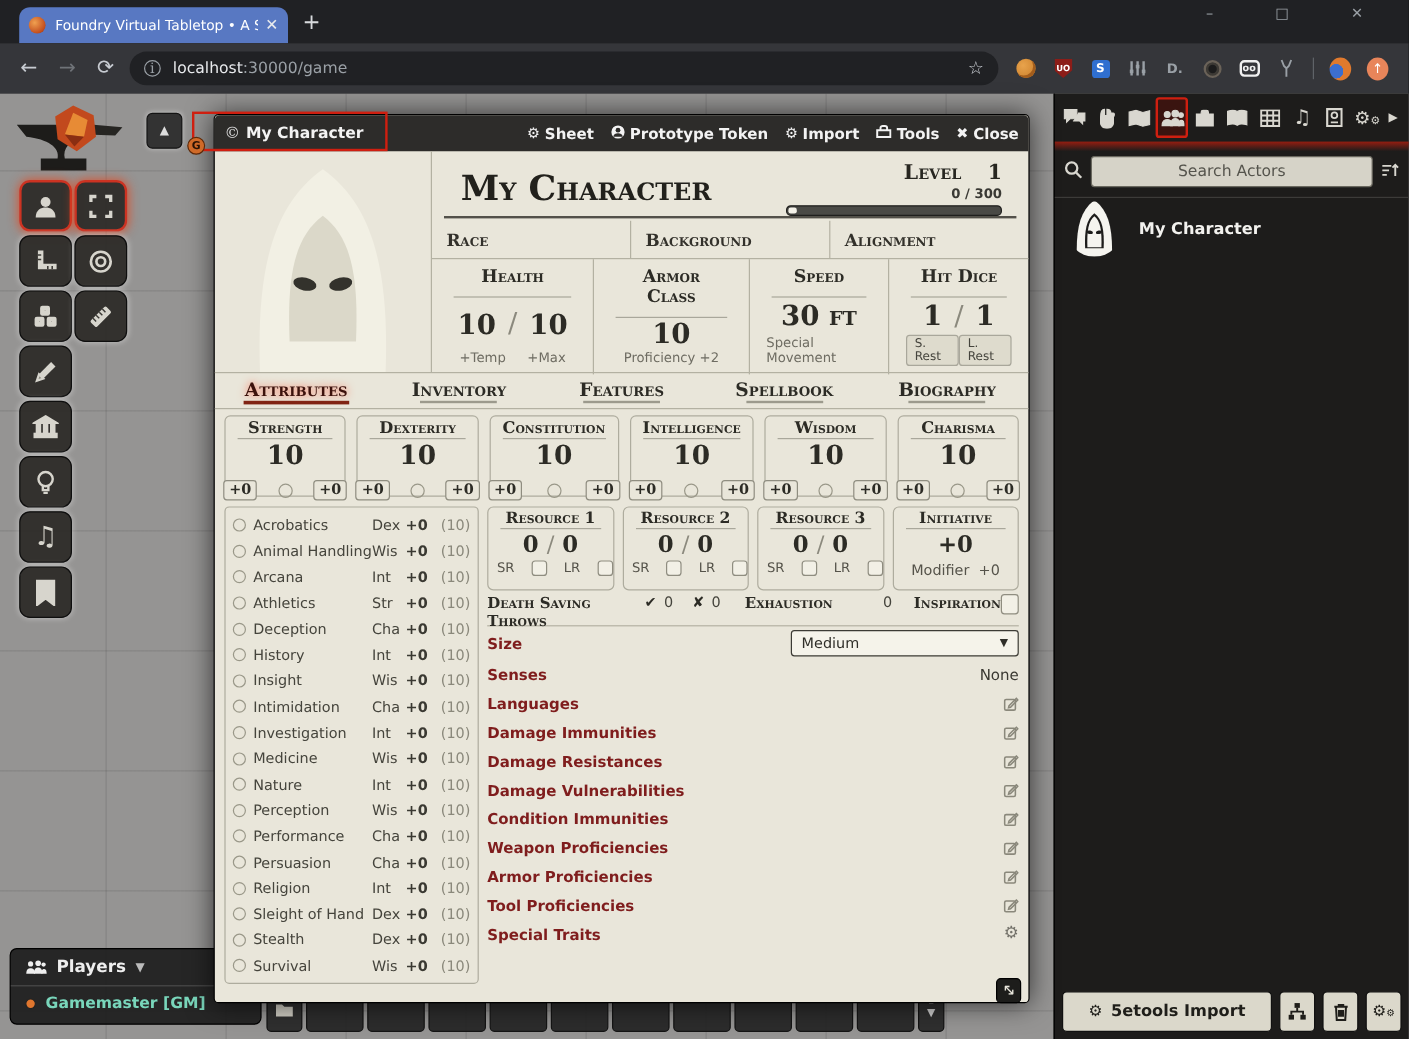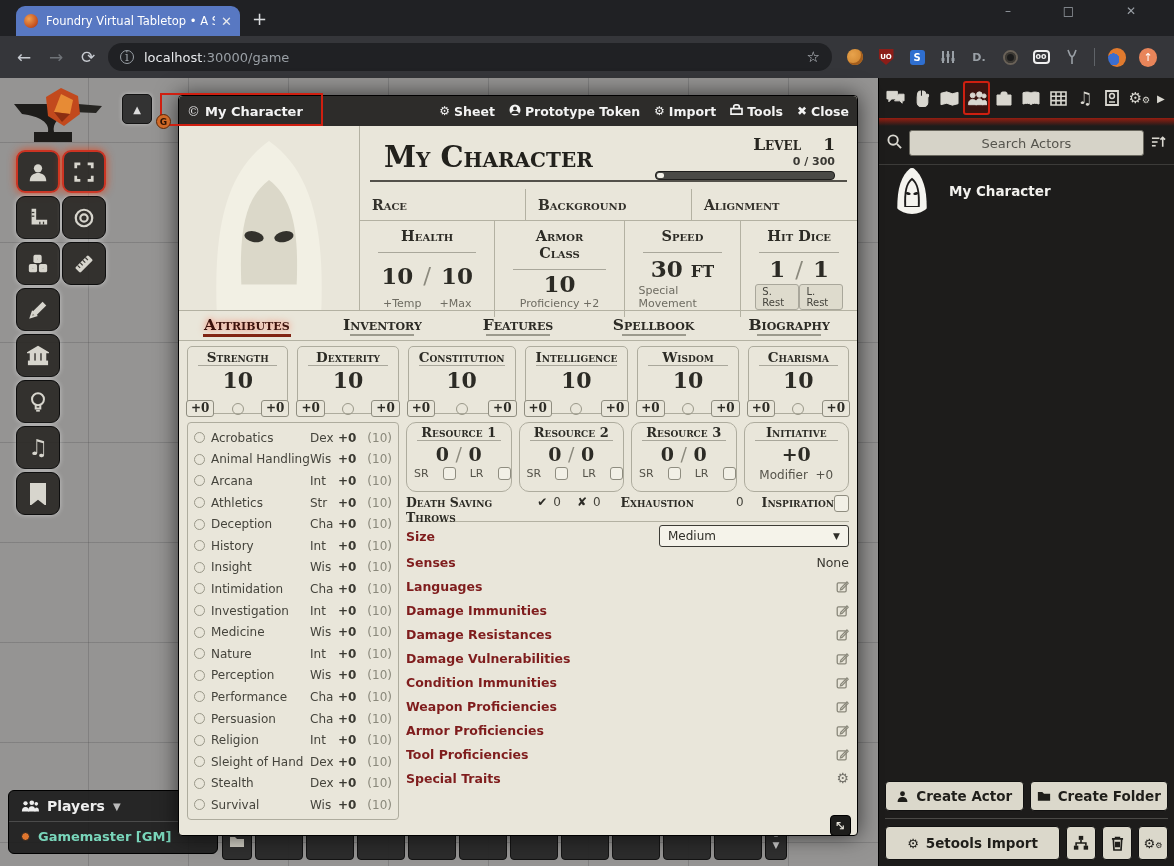--- a/index.html
+++ b/index.html
@@ -111,21 +111,21 @@
   .head-right { flex:1; display:flex; flex-direction:column; }
   .name-row { display:flex; padding:8px 12px 0 14px; height:73px; border-bottom:2px solid #53514a; margin:0 10px 0 10px; }
   .char-name { font-family:"DejaVu Serif",serif; font-variant:small-caps; font-weight:bold; font-size:29px;
       color:#22211c; align-self:center; flex:1; }
   .level-block { width:190px; text-align:right; }
   .level-line { font-family:"DejaVu Serif",serif; font-variant:small-caps; font-weight:bold; font-size:17px; }
   .level-line .lv { display:inline-block; margin-left:22px; }
   .xp-line { font-size:11px; font-weight:bold; color:#3a3934; margin-top:1px; }
   .xp-bar { margin-top:3px; width:180px; height:9px; background:#4a4a46; border:1px solid #1f1f1d; border-radius:4px; position:relative; margin-left:auto; }
   .xp-fill { position:absolute; left:1px; top:1px; width:7px; height:5px; background:#f4f2e9; border-radius:2px; }
-  .fields-row { display:flex; height:38px; margin-top:7px;align-items:flex-end; }
+  .fields-row { display:flex; height:38px; margin-top:2px;align-items:flex-end; }
   .field { flex:1; border-right:1px solid #b3b1a2; padding:6px 12px; }
   .field:last-child { border-right:none; }
   .field-label { font-family:"DejaVu Serif",serif; font-variant:small-caps; font-weight:bold; font-size:14px; color:#33312b; }
   .stats-row { display:flex; flex:1; border-top:1px solid #b3b1a2; }
   .stat { flex:1; border-right:1px solid #b3b1a2; display:flex; flex-direction:column; padding:6px 6px 5px; }
   .stat:last-child { border-right:none; }
   .stat-label { font-family:"DejaVu Serif",serif; font-variant:small-caps; font-weight:bold; font-size:14.5px;
       text-align:center; border-bottom:1px solid #a9a79b; margin:0 12px; padding-bottom:8px; color:#2c2b25; }
   .stat-value { font-family:"DejaVu Serif",serif; font-weight:bold; font-size:23px; text-align:center; flex:1;
       display:flex; align-items:center; justify-content:center; gap:10px; color:#2c2b25; }
@@ -158,21 +158,21 @@
   .skills-box { flex:0 0 212px; border:1px solid #aeac9e; border-radius:4px; padding:4px 6px; height:398px; }
   .skill-row { display:flex; align-items:center; height:21.6px; font-size:12px; color:#45443c; }
   .skill-row .radio { width:11px; height:11px; margin-right:6px; flex:0 0 11px; }
   .skill-name { flex:1; }
   .skill-ab { width:28px; }
   .skill-mod { width:26px; font-weight:bold; color:#3a3932; }
   .skill-pass { width:28px; text-align:right; color:#8a887b; }
 
   .right-col { flex:1; }
   .res-row { display:flex; gap:7px; height:70px; }
-  .res-box { flex:1; border:1px solid #aeac9e; border-radius:10px; padding-top:2px; }
+  .res-box { flex:1; border:1px solid #aeac9e; border-radius:5px; padding-top:2px; }
   .res-label { font-family:"DejaVu Serif",serif; font-variant:small-caps; font-weight:bold; font-size:13px;
       text-align:center; border-bottom:1px solid #a9a79b; margin:0 10px; color:#2c2b25; }
   .res-value { font-family:"DejaVu Serif",serif; font-weight:bold; font-size:19px; text-align:center; margin-top:2px; color:#2c2b25; }
   .res-value .slash { color:#8b897d; font-weight:normal; }
   .res-foot { display:flex; justify-content:flex-end; gap:14px; font-size:11px; color:#55534a; margin-top:2px; align-items:center; }
   .checkbox { width:13px; height:13px; border:1px solid #8f8d80; border-radius:3px; background:#f2f0e6; display:inline-block; }
   .init-mod { font-size:12px; color:#55534a; text-align:center; margin-top:3px; }
 
   .counter-row { display:flex; height:27px; border-bottom:1px solid #b3b1a2; margin-top:3px; font-size:12px; }
   .counter-label { font-family:"DejaVu Serif",serif; font-variant:small-caps; font-weight:bold; font-size:12.5px; color:#2c2b25; }
@@ -976,35 +976,20 @@
             <path d="M50 28 C34 40 30 62 31.5 98 L68.5 98 C70 62 66 40 50 28 Z" fill="#1d1c1b"></path>
             <path d="M50 34 C38 44 35 62 36 96 L64 96 C65 62 62 44 50 34 Z" fill="#f5f4ef"></path>
             <ellipse cx="41" cy="66" rx="6" ry="3.4" fill="#1d1c1b" transform="rotate(12 41 66)"></ellipse>
             <ellipse cx="59" cy="66" rx="6" ry="3.4" fill="#1d1c1b" transform="rotate(-12 59 66)"></ellipse>
           </svg>
         </span>
         <span class="actor-name">My Character</span>
       </div>
 
       <div class="sb-bottom">
-        <div class="create-row">
-          <div class="sb-btn">
-            <svg width="13" height="13" viewBox="0 0 24 24">
-                <circle cx="12" cy="7" r="4.5"></circle>
-                <path d="M3 22 C3 15 8 13 12 13 C16 13 21 15 21 22 Z"></path>
-              </svg>
-            <span>Create Actor</span>
-          </div>
-          <div class="sb-btn">
-            <svg width="14" height="12" viewBox="0 0 16 13">
-                <path d="M1 2 H6 L8 4 H15 V12 H1 Z"></path>
-              </svg>
-            <span>Create Folder</span>
-          </div>
-        </div>
         <div class="import-row">
           <div class="sb-btn wide">
             <span style="font-size:13px">⚙</span>
             <span>5etools Import</span>
           </div>
           <div class="sq-btn">
             <svg width="16" height="16" viewBox="0 0 18 18">
                 <rect x="6.5" y="1" width="5" height="4.5" fill="#1f1e1a" stroke="none"></rect>
                 <rect x="1" y="12" width="5" height="4.5" fill="#1f1e1a" stroke="none"></rect>
                 <rect x="12" y="12" width="5" height="4.5" fill="#1f1e1a" stroke="none"></rect>

